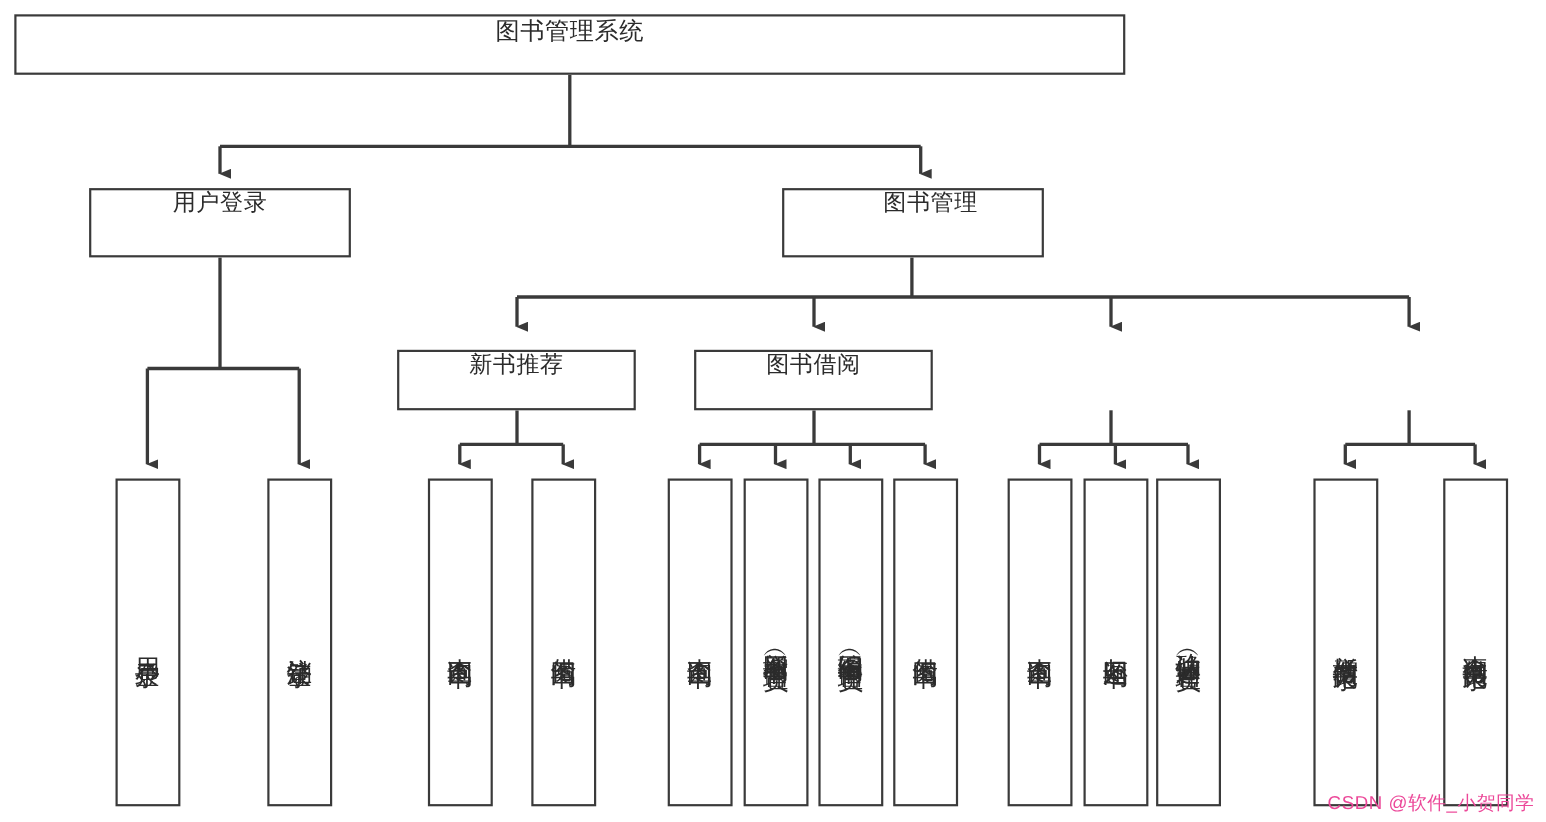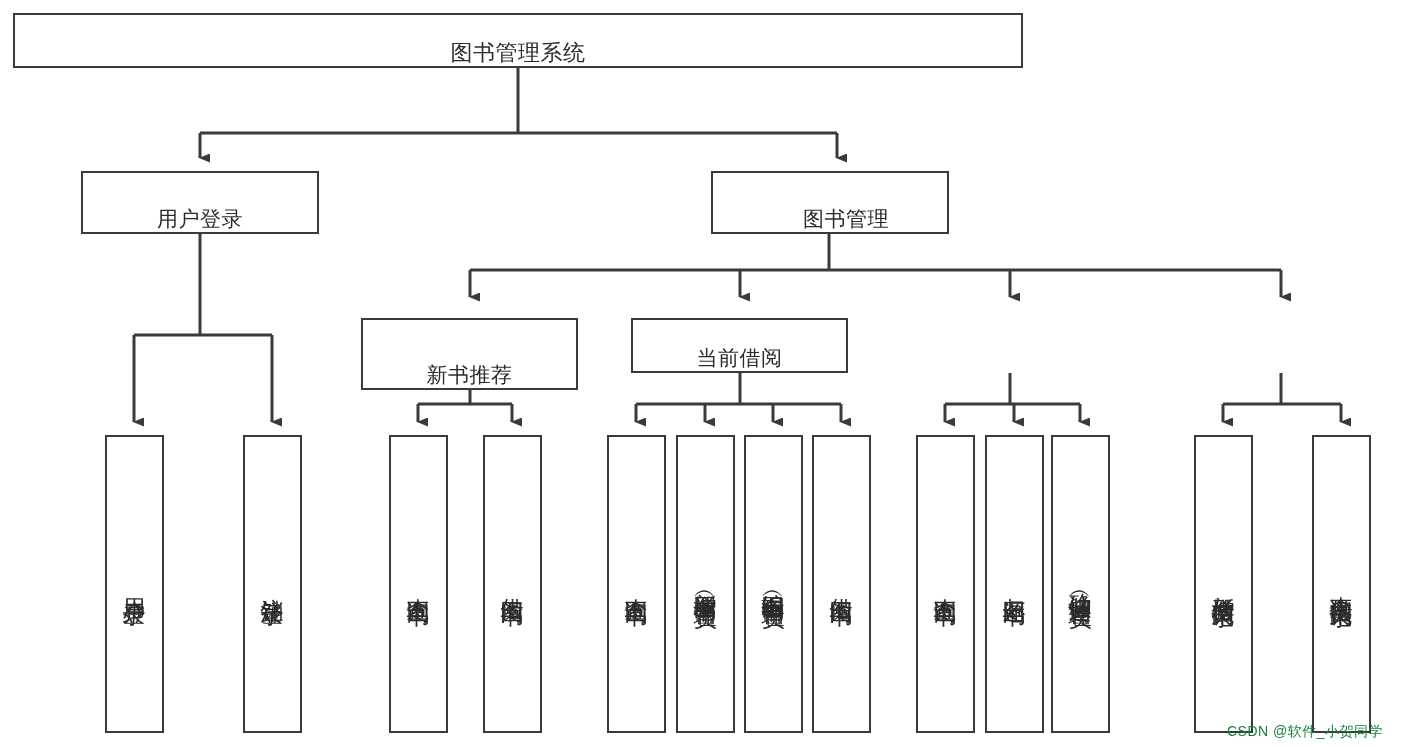--- a/index.html
+++ b/index.html
@@ -24,21 +24,21 @@
     width: 1405px;
     height: 747px;
     pointer-events: none;
   }
   .node {
     position: absolute;
     box-sizing: border-box;
     border: 2px solid #3a3a3a;
     background: #ffffff;
     display: flex;
-    align-items: flex-end;
+    align-items: flex-start;
     justify-content: center;
     color: #2b2b2b;
     z-index: 2;
   }
   .node .lbl {
     display: block;
     text-align: center;
     line-height: 1.18;
     letter-spacing: 0.5px;
   }
@@ -59,24 +59,24 @@
     writing-mode: vertical-rl;
     text-orientation: upright;
     font-size: 23px;
     line-height: 1.14;
     letter-spacing: 2px;
     white-space: nowrap;
     max-height: 280px;
   }
   .watermark {
     position: absolute;
-    right: 22px;
+    right: 10px;
     bottom: 6px;
-    font-size: 14px;
-    color: #15803d;
+    font-size: 17px;
+    color: #ec4899;
     z-index: 5;
     white-space: nowrap;
     letter-spacing: 0.5px;
   }
 </style>
 </head>
 <body>
 
 <div id="canvas">
 
@@ -135,26 +135,26 @@
   </div>
 
   <div class="node horiz" style="left:81px; top:171px; width:238px; height:63px;">
     <span class="lbl">用户登录</span>
   </div>
 
   <div class="node horiz" style="left:711px; top:171px; width:238px; height:63px;padding-left:32px;">
     <span class="lbl">图书管理</span>
   </div>
 
-  <div class="node horiz" style="left:361px; top:318px; width:217px; height:72px;">
+  <div class="node horiz" style="left:361px; top:318px; width:217px; height:55px;">
     <span class="lbl">新书推荐</span>
   </div>
 
   <div class="node horiz" style="left:631px; top:318px; width:217px; height:55px;">
-    <span class="lbl">当前借阅</span>
+    <span class="lbl">图书借阅</span>
   </div>
 
 
 
   <div class="node vert" style="left:105px; top:435px; width:59px; height:298px;">
     <span class="lbl">用户登录</span>
   </div>
 
   <div class="node vert" style="left:243px; top:435px; width:59px; height:298px;">
     <span class="lbl">注销登录</span>

